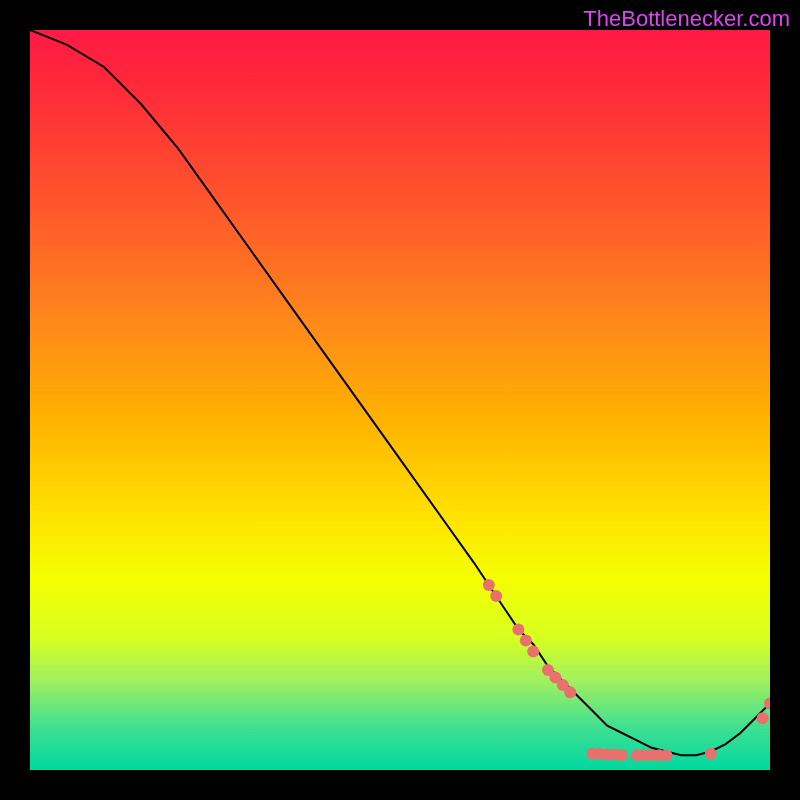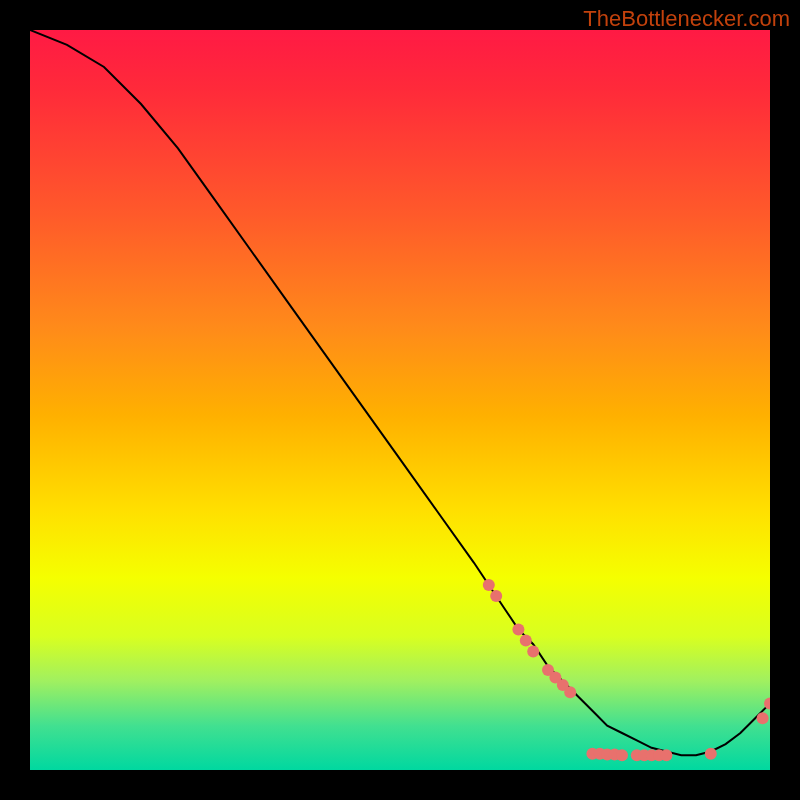--- a/index.html
+++ b/index.html
@@ -14,21 +14,21 @@
   .chart-container {
     position: relative;
     width: 800px;
     height: 800px;
     background: #000;
   }
   .watermark {
     position: absolute;
     top: 6px;
     right: 10px;
-    color: #c2410c;
+    color: #d946ef;
     font-size: 22px;
     font-weight: 500;
     z-index: 10;
   }
   .plot-area {
     position: absolute;
     left: 30px;
     top: 30px;
     width: 740px;
     height: 740px;

